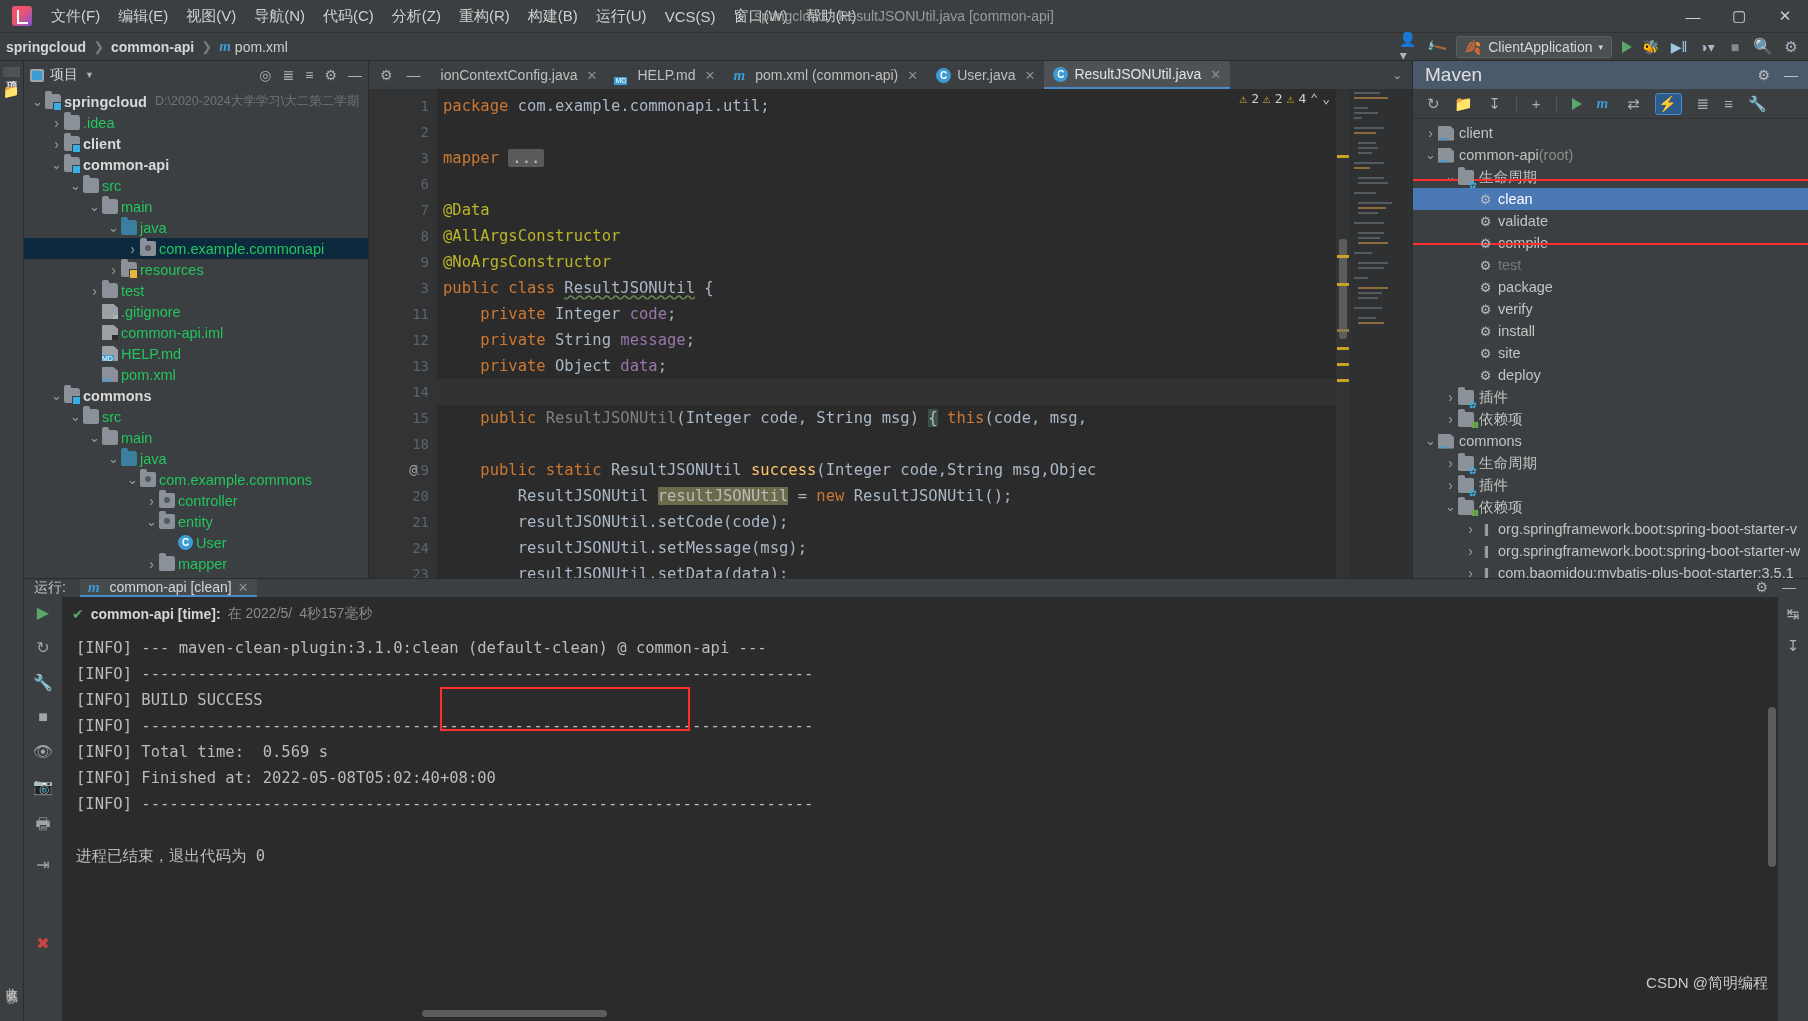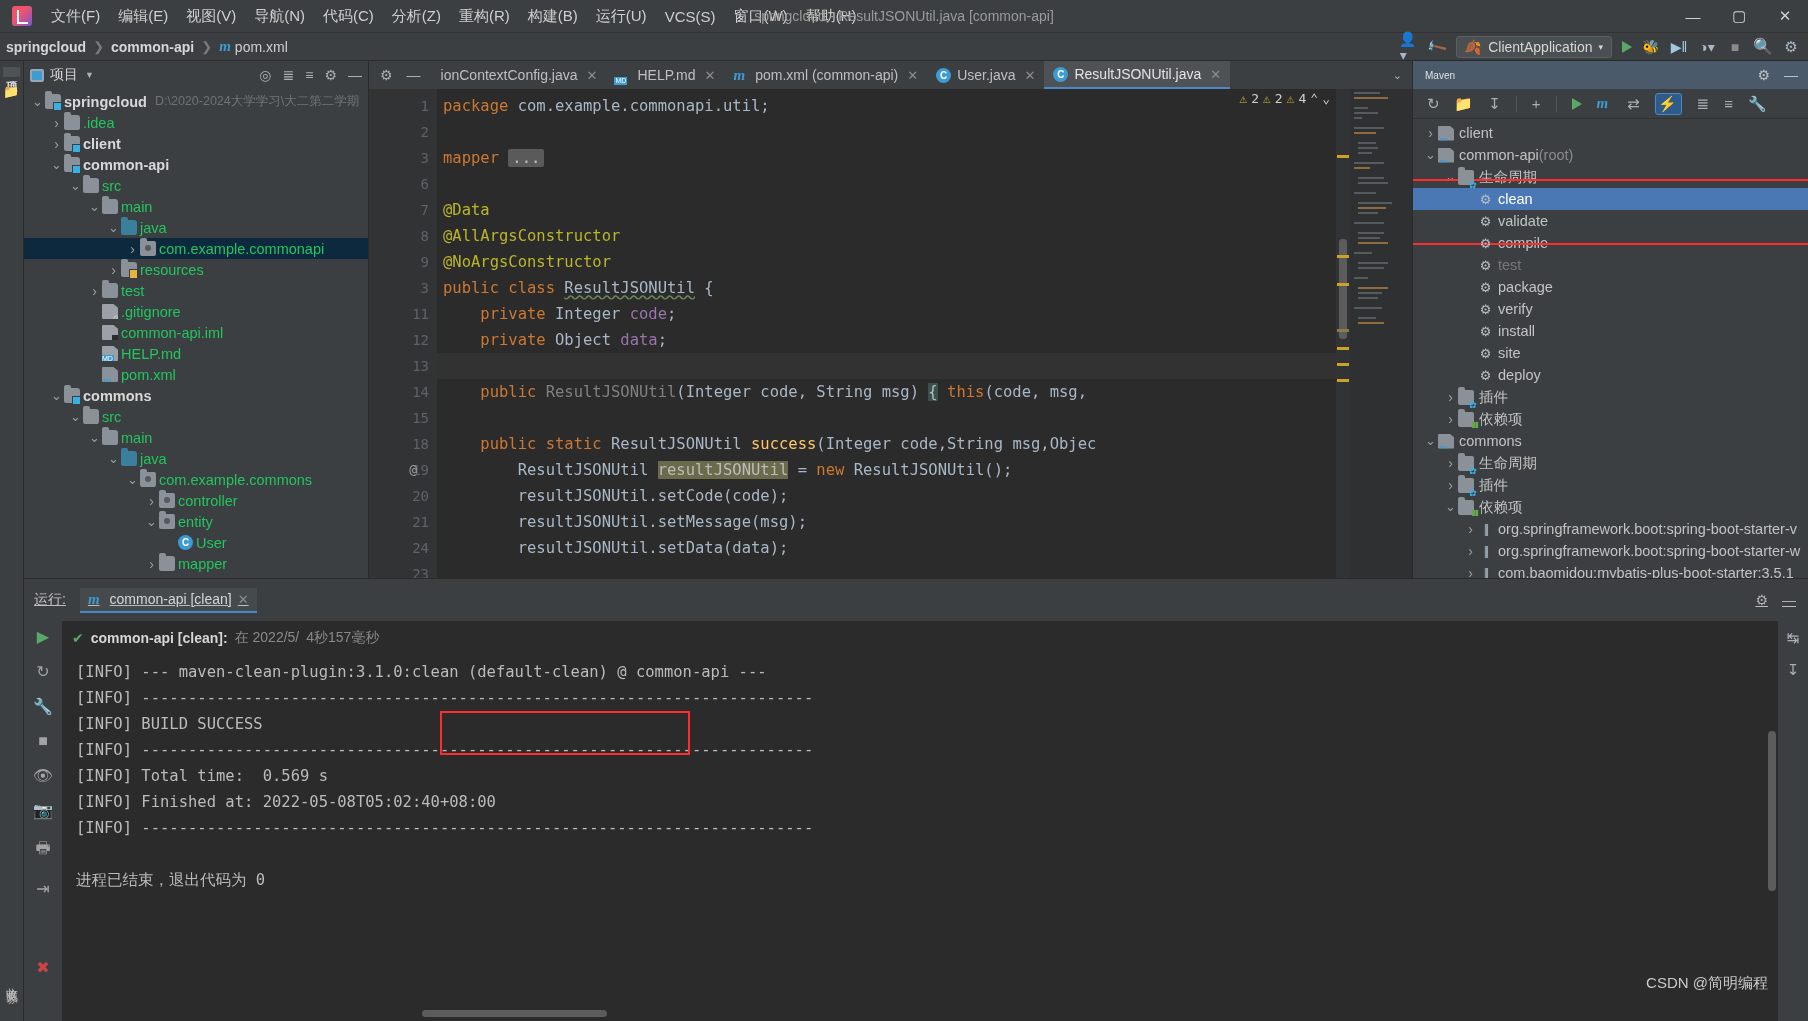--- a/index.html
+++ b/index.html
@@ -182,21 +182,21 @@
   }
   .mm-line { position:absolute; background:#555a5f; height:2px;}
   .mm-orange { background: #8d6b3a; }
   .scroll-strip { width: 14px; background: #313335; flex:none; position: relative; }
   .sc-thumb { position:absolute; left:3px; width:8px; background:#5c5c5c; border-radius:3px;}
   .sc-mark { position:absolute; left:1px; width:12px; height:3px; }
 
   
   .maven { width: 396px; background: #3c3f41; flex: none; display: flex; flex-direction: column; border-left:1px solid #2b2b2b;}
   .mvn-head { height: 28px; display: flex; align-items: center; background:#4a5a6b; padding-left:12px; }
-  .mvn-head .t { font-size: 10px; color: #e0e0e0; text-align: right; }
+  .mvn-head .t { font-size: 19px; color: #e0e0e0; text-align: right; }
   .mvn-head .r { margin-left:auto; display:flex; gap:14px; padding-right:10px; color:#c0c0c0; font-size:14px;}
   .mvn-toolbar {
     height: 30px; display: flex; align-items: center; gap: 15px; padding: 0 14px;
     color: #a9b0b6; font-size: 15px; border-bottom: 1px solid #323232;
   }
   .mvn-toolbar .sep { width:1px;height:16px;background:#555; }
   .tb-on { background:#2f5a8c; border:1px solid #4a88c7; border-radius:3px; padding:1px 3px; color:#dfe7ef;}
   .mvn-tree { flex:1; overflow:hidden; padding-top:3px; font-size:14.5px; position: relative;}
   .mrow { display:flex; align-items:center; height:22px; white-space:nowrap; }
   .mrow .lbl { color:#c3c3c3; margin-left:5px;}
@@ -204,21 +204,21 @@
   .mrow.sel .lbl { color:#ffffff; }
   .mrow .root-dim { color:#8c8c8c; }
 
   .redbox { position:absolute; border: 2px solid #ff2d2d; pointer-events:none; }
 
   
   .runpanel {
     position: absolute; left: 24px; right: 0; bottom: 0; height: 443px;
     background: #3c3f41; border-top: 1px solid #2b2b2b; display:flex; flex-direction:column;
   }
-  .run-head { height: 42px; display:flex; align-items:center; padding-left: 10px; flex:none;text-decoration:underline;}
+  .run-head { height: 18px; display:flex; padding-left: 10px; flex:none;}
   .run-head .cap { font-size: 14px; color:#c3c3c3; }
   .runtab {
     display:flex; align-items:center; gap:6px; margin-left:14px; padding: 3px 8px;
     font-size: 14px; color:#d6d6d6; border-bottom: 2px solid #4a88c7; background:#454a4c;
   }
   .run-head .r { margin-left:auto; display:flex; gap:14px; padding-right:12px; color:#b0b0b0; font-size:14px;}
 
   .run-body { flex:1; display:flex; min-height:0;}
   .run-strip { width: 38px; background:#3c3f41; flex:none; display:flex; flex-direction:column; align-items:center; padding-top:6px; gap:16px;}
   .run-strip .i { color:#a3a3a3; font-size:16px; }
@@ -513,20 +513,21 @@
           </div>
         <div class="cline"><span class="kw">package</span> <span class="id">com.example.commonapi.util</span><span class="id">;</span></div>
             <div class="cline">&nbsp;</div>
             <div class="cline"><span class="kw">mapper</span> <span class="dots">...</span></div>
             <div class="cline">&nbsp;</div>
             <div class="cline"><span class="ann">@Data</span></div>
             <div class="cline"><span class="ann">@AllArgsConstructor</span></div>
             <div class="cline"><span class="ann">@NoArgsConstructor</span></div>
             <div class="cline"><span class="kw">public</span> <span class="kw">class</span> <span class="cls-name">ResultJSONUtil</span> <span class="id">{</span></div>
             <div class="cline">    <span class="kw">private</span> <span class="ty">Integer</span> <span class="fld">code</span><span class="id">;</span></div>
+            <div class="cline">    <span class="kw">private</span> <span class="ty">String</span> <span class="fld">message</span><span class="id">;</span></div>
             <div class="cline">    <span class="kw">private</span> <span class="ty">Object</span> <span class="fld">data</span><span class="id">;</span></div>
             <div class="cline hl">&nbsp;</div>
             <div class="cline">    <span class="kw">public</span> <span class="ty" style="color:#808080">ResultJSONUtil</span><span class="id">(</span><span class="ty">Integer</span> <span class="id">code, </span><span class="ty">String</span> <span class="id">msg)</span> <span class="brace-hl">{</span> <span class="kw">this</span><span class="id">(code, msg,</span></div>
             <div class="cline">&nbsp;</div>
             <div class="cline">    <span class="kw">public</span> <span class="kw">static</span> <span class="ty">ResultJSONUtil</span> <span class="mth">success</span><span class="id">(</span><span class="ty">Integer</span> <span class="id">code,</span><span class="ty">String</span> <span class="id">msg,</span><span class="ty">Objec</span></div>
             <div class="cline">        <span class="ty">ResultJSONUtil</span> <span class="ident-hl">resultJSONUtil</span> <span class="id">=</span> <span class="kw">new</span> <span class="ty">ResultJSONUtil</span><span class="id">();</span></div>
             <div class="cline">        <span class="id">resultJSONUtil.</span><span class="mth" style="color:#a9b7c6">setCode</span><span class="id">(code);</span></div>
             <div class="cline">        <span class="id">resultJSONUtil.</span><span class="mth" style="color:#a9b7c6">setMessage</span><span class="id">(msg);</span></div>
             <div class="cline">        <span class="id">resultJSONUtil.</span><span class="mth" style="color:#a9b7c6">setData</span><span class="id">(data);</span></div>
           </div>
@@ -733,21 +734,21 @@
         <span class="i">■</span>
         <span class="i">👁</span>
         <span class="i">📷</span>
         <span class="i">🖶</span>
         <span class="i">⇥</span>
         <span class="i" style="color:#cc4444;margin-top:44px">✖</span>
       </div>
       <div class="run-console">
         <div class="status-line">
           <span class="chk">✔</span>
-          <span class="b">common-api [clean]:</span>
+          <span class="b">common-api [time]:</span>
           <span class="d">在 2022/5/</span>
           <span class="d">4秒157毫秒</span>
         </div>
         <div class="console-text" id="console-text"><div>[INFO] --- maven-clean-plugin:3.1.0:clean (default-clean) @ common-api ---</div><div>[INFO] ------------------------------------------------------------------------</div><div>[INFO] BUILD SUCCESS</div><div>[INFO] ------------------------------------------------------------------------</div><div>[INFO] Total time:  0.569 s</div><div>[INFO] Finished at: 2022-05-08T05:02:40+08:00</div><div>[INFO] ------------------------------------------------------------------------</div><div>&nbsp;</div><div>进程已结束，退出代码为 0</div></div>
         <div class="redbox" style="left:378px; top:90px; width:250px; height:44px;"></div>
         <div class="cons-scroll"></div>
         <div class="watermark">CSDN @简明编程</div>
         <div class="hscroll"></div>
       </div>
       <div class="run-right">

